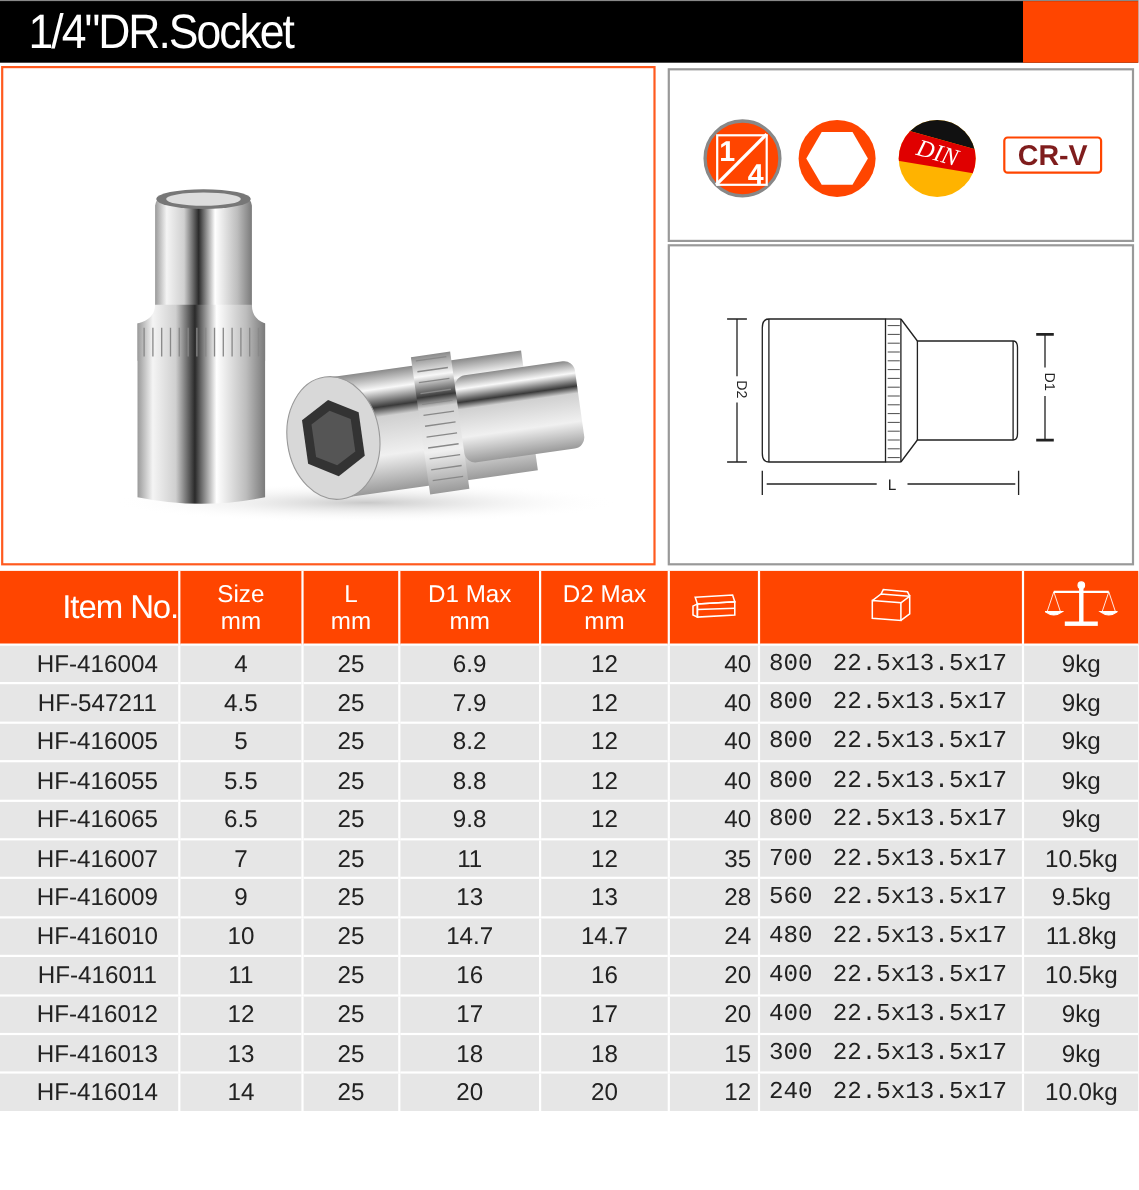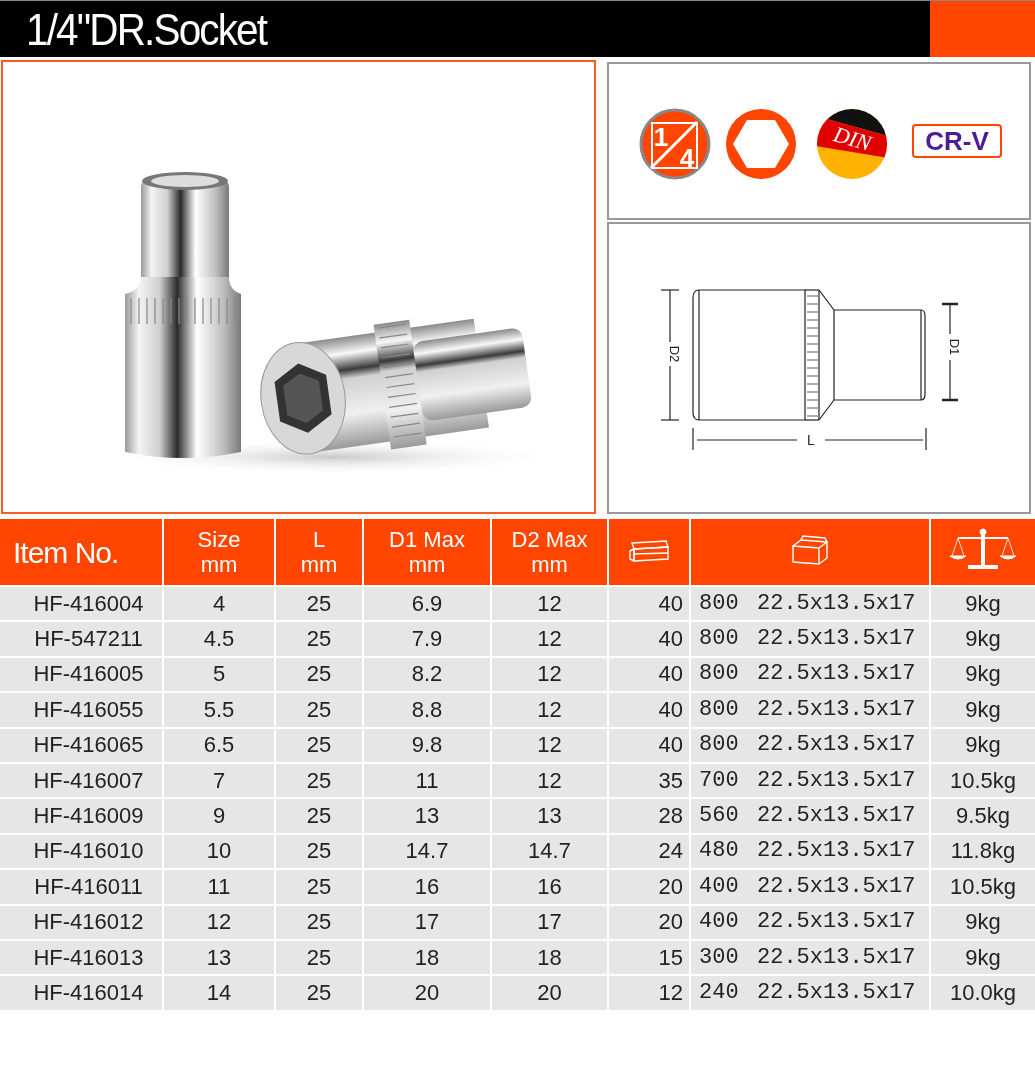--- a/index.html
+++ b/index.html
@@ -10,21 +10,21 @@
 
   .photo-panel { position:absolute; left:1px; top:60px; width:595px; height:454px; border:2px solid #FF5A1F; box-sizing:border-box; background:#fff; overflow:hidden; }
   .icons-panel { position:absolute; left:607px; top:62px; width:424px; height:158px; border:2px solid #999; box-sizing:border-box; background:#fff; }
   .diagram-panel { position:absolute; left:607px; top:222px; width:424px; height:292px; border:2px solid #999; box-sizing:border-box; background:#fff; }
 
   .icon { position:absolute; }
 
   table.spec { position:absolute; left:0; top:519px; width:1035px; border-collapse:collapse; table-layout:fixed; }
   table.spec th { background:#FF4500; color:#fff; font-weight:normal; height:66px; padding:0; border-right:2px solid #fff; text-align:center; vertical-align:middle; font-size:22px; line-height:25px; }
   table.spec th:last-child { border-right:none; }
-  table.spec th.item-h { font-size:30px; text-align:left; padding-left:13px; letter-spacing:-1px; }
+  table.spec th.item-h { font-size:30px; text-align:right; padding-left:13px; letter-spacing:-1px; }
   table.spec td { background:#E6E6E6; color:#222; font-size:22px; height:33.4px; padding:0; border-top:2px solid #fff; border-right:2px solid #fff; text-align:center; vertical-align:middle; line-height:22px; }
   table.spec td:last-child { border-right:none; }
   table.spec td.item { text-align:center; padding-left:15px; }
   table.spec td.box { text-align:right; padding-right:6px; }
   table.spec td.carton { text-align:left; padding-left:8px; white-space:nowrap;font-family:Liberation Mono, monospace; }
   .carton-qty { display:inline-block; width:58px; }
 </style>
 </head>
 <body>
 
@@ -135,21 +135,21 @@
         </clipPath>
       </defs>
     <g clip-path="url(#dinclip)">
       <rect x="0" y="0" width="72" height="72" fill="#FFB300"></rect>
       <polygon points="0,0 72,0 72,28 0,8" fill="#111"></polygon>
       <polygon points="0,8 72,28 72,50 0,38" fill="#E00000"></polygon>
     </g>
     <text x="36" y="38" font-size="22" font-style="italic" fill="#fff" text-anchor="middle" font-family="Liberation Serif, serif" transform="rotate(16 36 32)">DIN</text>
   </svg>
 
-  <div class="icon" style="left:303px;top:60px;width:90px;height:34px;border:2px solid #FF4500;border-radius:4px;box-sizing:border-box;color:#4c1d95;font-weight:bold;font-size:26px;line-height:30px;text-align:center;font-family:'Liberation Sans',sans-serif;">CR-V</div>
+  <div class="icon" style="left:303px;top:60px;width:90px;height:34px;border:2px solid #FF4500;border-radius:4px;box-sizing:border-box;color:#7f1d1d;font-weight:bold;font-size:26px;line-height:30px;text-align:center;font-family:'Liberation Sans',sans-serif;">CR-V</div>
 </div>
 
 <div class="diagram-panel">
   <svg width="420" height="288" viewBox="0 0 420 288">
     <g stroke="#222" stroke-width="1.2" fill="none">
 
       <path d="M90 66 L196 66 L196 196 L90 196 Q84 196 84 188 L84 74 Q84 66 90 66 Z"></path>
       <line x1="90" y1="66" x2="90" y2="196"></line>
       <line x1="196" y1="66" x2="210" y2="66"></line>
       <line x1="196" y1="196" x2="210" y2="196"></line>

